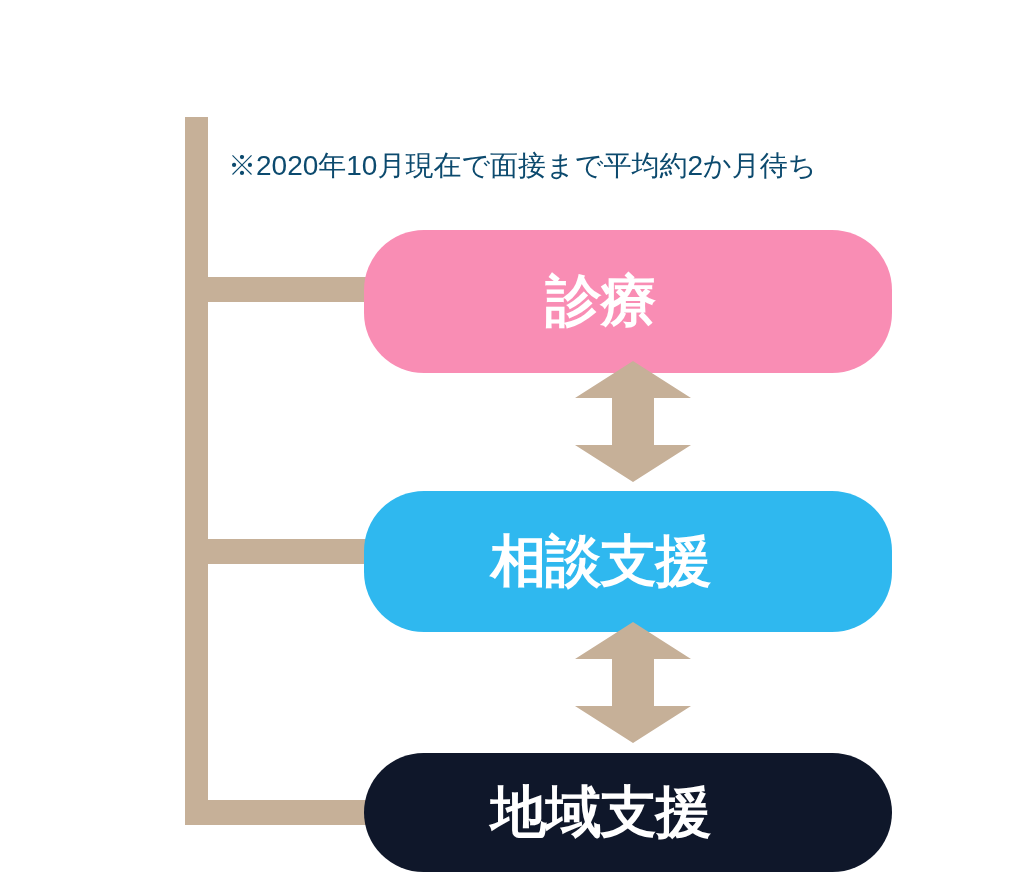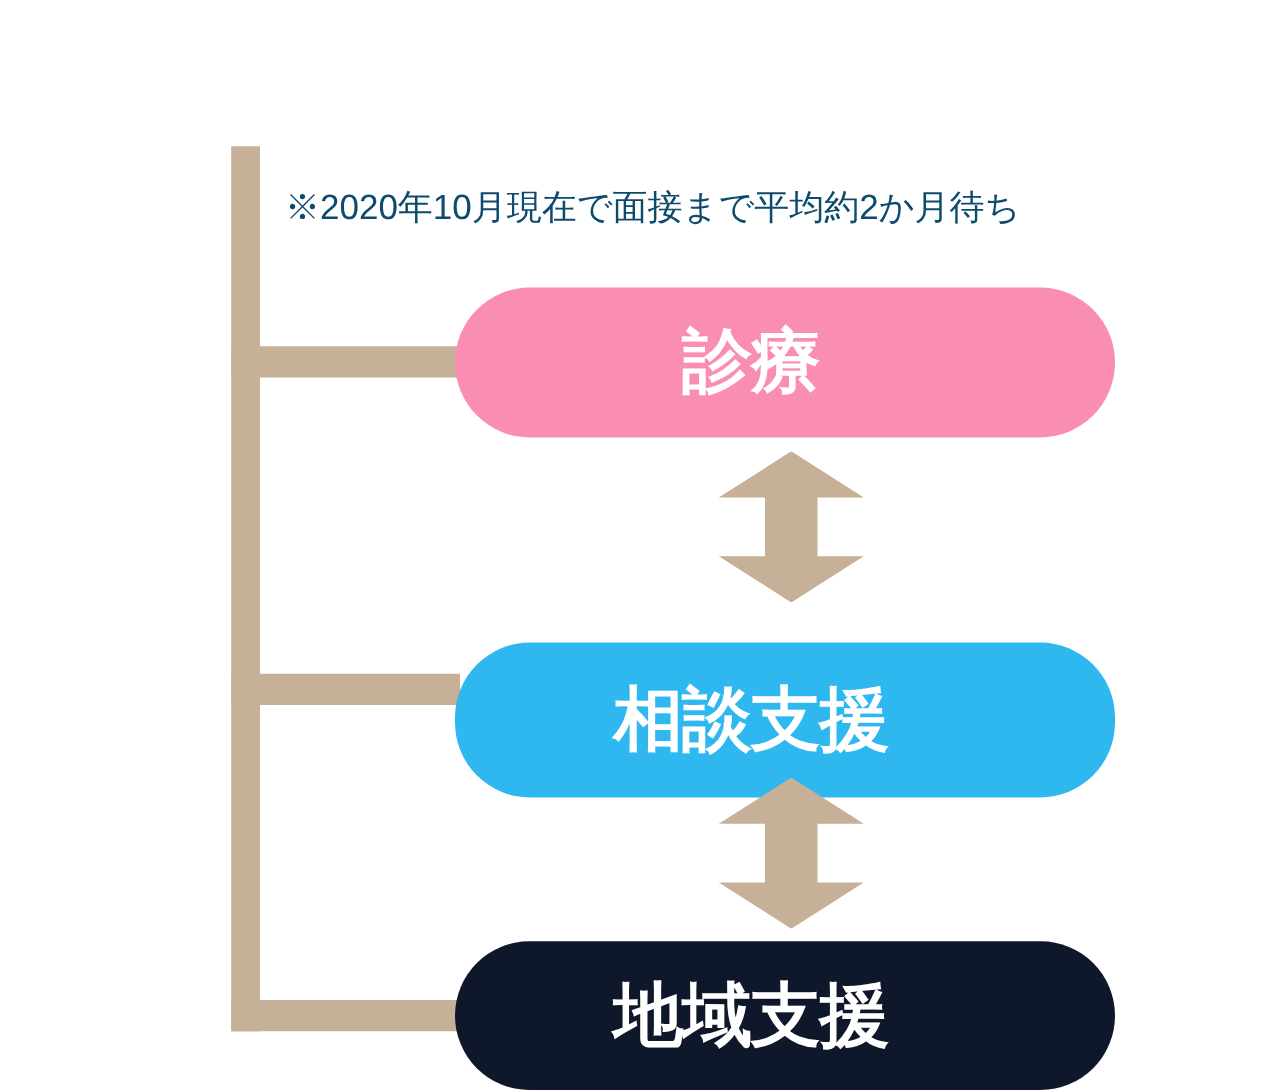--- a/index.html
+++ b/index.html
@@ -37,22 +37,22 @@
   }
 
   
   .node {
     position:absolute; left:364px; width:528px;
     border-radius:60px; display:flex; align-items:center; justify-content:center;
     padding-right:55px; box-sizing:border-box;
     color:#ffffff; font-weight:bold; font-size:56px; letter-spacing:-1px;
     white-space:nowrap;
   }
-  .node-1 { top:230px; height:120px; }
-  .node-2 { top:514px; height:124px; }
+  .node-1 { top:230px; height:143px; }
+  .node-2 { top:491px; height:141px; }
   .node-3 { top:753px; height:119px; }
 
   
   .updown-arrow {
     position:absolute; left:575px; width:116px; height:121px;
     clip-path:polygon(58px 0px, 116px 37px, 79px 37px, 79px 84px, 116px 84px,
                       58px 121px, 0px 84px, 37px 84px, 37px 37px, 0px 37px);
   }
   .arrow-1 { top:361px; }
   .arrow-2 { top:622px; }

